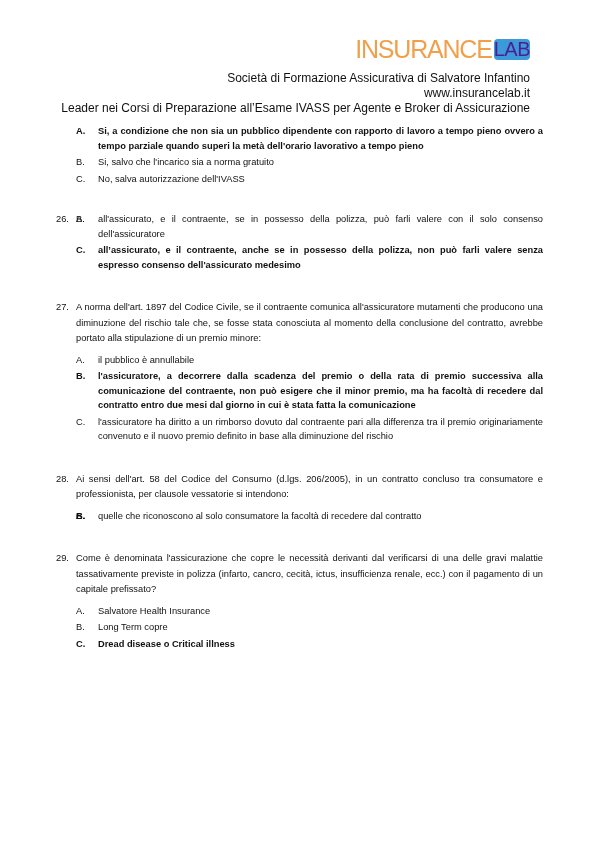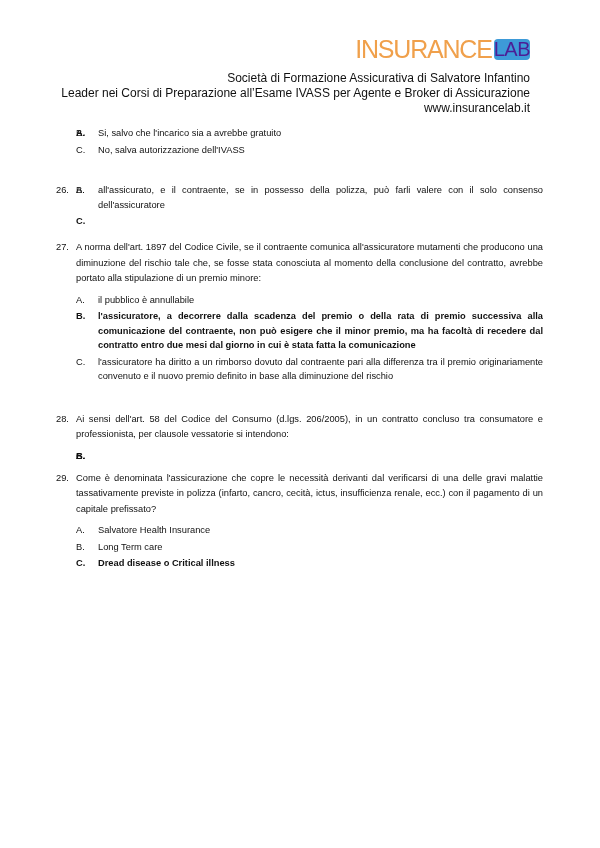--- a/index.html
+++ b/index.html
@@ -25,52 +25,52 @@
 </head>
 <body>
 
 <div class="header">
   <div class="logo">
     <span class="logo-main">INSURANCE</span>
     <span class="logo-lab">LAB</span>
   </div>
   <div class="header-lines">
     <div class="header-line">Società di Formazione Assicurativa di Salvatore Infantino</div>
+    <div class="header-line">www.insurancelab.it</div>
     <div class="header-line">Leader nei Corsi di Preparazione all’Esame IVASS per Agente e Broker di Assicurazione</div>
-    <div class="header-line">www.insurancelab.it</div>
   </div>
 </div>
 
 <div class="content" id="content">
   <div class="options" style="margin-bottom:0;">
-    <div class="option correct"><span class="letter">A.</span></div>
-    <div class="option"><span class="letter">B.</span><span>Si, salvo che l'incarico sia a avrebbe gratuito</span></div>
+    <div class="option correct"><span class="letter">A.</span><span>Si, a condizione che non sia un pubblico dipendente con rapporto di lavoro a tempo pieno ovvero a tempo parziale quando superi la metà dell'orario lavorativo a tempo pieno</span></div>
+    <div class="option"><span class="letter">B.</span><span>Si, salvo che l'incarico sia a norma gratuito</span></div>
     <div class="option"><span class="letter">C.</span><span>No, salva autorizzazione dell'IVASS</span></div>
   </div>
 
   <div class="question" style="margin-top:26px;">
     <div class="q-text"><span class="q-num">26.</span></div>
     <div class="option"><span class="letter">A.</span></div>
     <div class="option"><span class="letter">B.</span><span>all'assicurato, e il contraente, se in possesso della polizza, può farli valere con il solo consenso dell'assicuratore</span></div>
-    <div class="option correct"><span class="letter">C.</span></div>
+    <div class="option correct"><span class="letter">C.</span><span>all’assicurato, e il contraente, anche se in possesso della polizza, non può farli valere senza espresso consenso dell'assicurato medesimo</span></div>
   </div>
 
   <div class="question" style="margin-top:28px;">
     <div class="q-text"><span class="q-num">27.</span><span>A norma dell'art. 1897 del Codice Civile, se il contraente comunica all'assicuratore mutamenti che producono una diminuzione del rischio tale che, se fosse stata conosciuta al momento della conclusione del contratto, avrebbe portato alla stipulazione di un premio minore:</span></div>
     <div class="option"><span class="letter">A.</span><span>il pubblico è annullabile</span></div>
     <div class="option correct"><span class="letter">B.</span><span>l'assicuratore, a decorrere dalla scadenza del premio o della rata di premio successiva alla comunicazione del contraente, non può esigere che il minor premio, ma ha facoltà di recedere dal contratto entro due mesi dal giorno in cui è stata fatta la comunicazione</span></div>
     <div class="option"><span class="letter">C.</span><span>l'assicuratore ha diritto a un rimborso dovuto dal contraente pari alla differenza tra il premio originariamente convenuto e il nuovo premio definito in base alla diminuzione del rischio</span></div>
   </div>
 
   <div class="question" style="margin-top:28px;">
     <div class="q-text"><span class="q-num">28.</span><span>Ai sensi dell'art. 58 del Codice del Consumo (d.lgs. 206/2005), in un contratto concluso tra consumatore e professionista, per clausole vessatorie si intendono:</span></div>
     <div class="option"><span class="letter">A.</span></div>
     <div class="option correct"><span class="letter">B.</span></div>
-    <div class="option"><span class="letter">C.</span></div>
+    <div class="option"><span class="letter">C.</span><span>quelle che riconoscono al solo consumatore la facoltà di recedere dal contratto</span></div>
   </div>
 
   <div class="question" style="margin-top:28px;">
     <div class="q-text"><span class="q-num">29.</span><span>Come è denominata l'assicurazione che copre le necessità derivanti dal verificarsi di una delle gravi malattie tassativamente previste in polizza (infarto, cancro, cecità, ictus, insufficienza renale, ecc.) con il pagamento di un capitale prefissato?</span></div>
     <div class="option"><span class="letter">A.</span><span>Salvatore Health Insurance</span></div>
-    <div class="option"><span class="letter">B.</span><span>Long Term care</span></div>
+    <div class="option"><span class="letter">B.</span><span>Long Term copre</span></div>
     <div class="option correct"><span class="letter">C.</span><span>Dread disease o Critical illness</span></div>
   </div>
 </div>
 
 </body></html>

